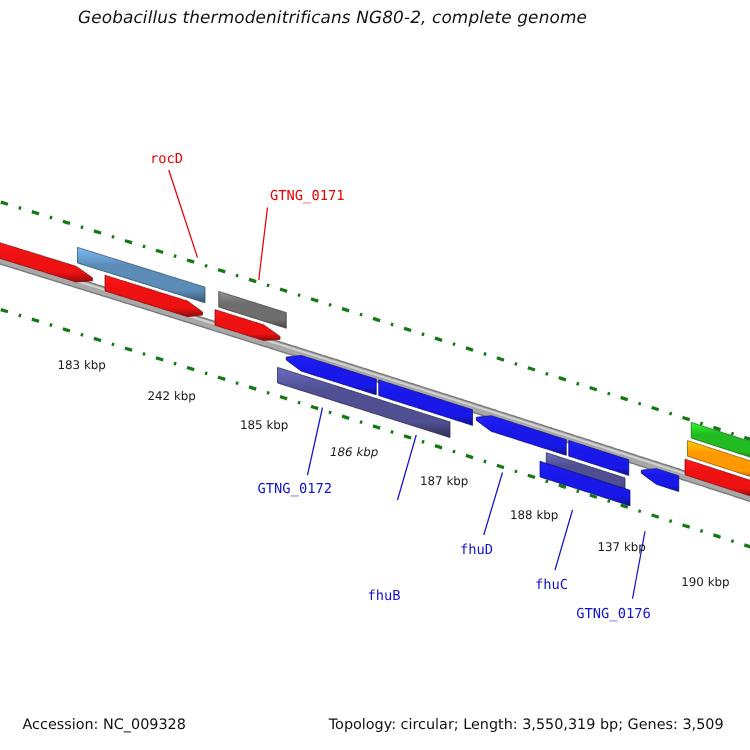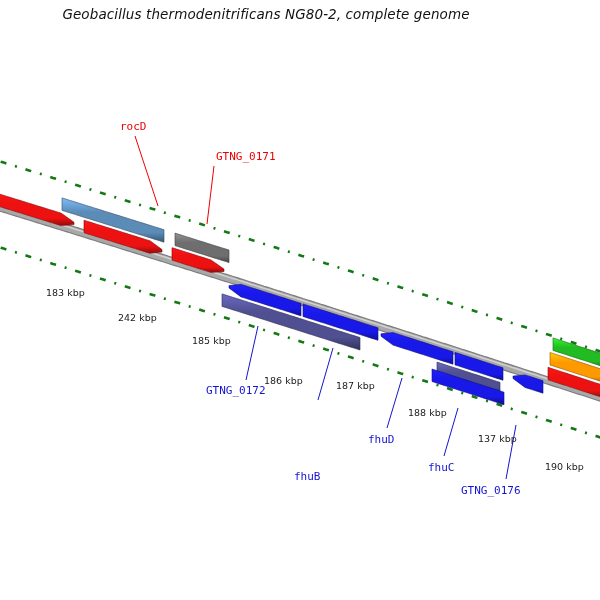--- a/index.html
+++ b/index.html
@@ -187,21 +187,23 @@
       <div class="gene-label fwd" style="left: 120px; top: 120px;">rocD</div>
       <div class="gene-label fwd" style="left: 196px; top: 150px; margin-left: 20px;">GTNG_0171</div>
       <div class="gene-label rev" style="left: 206px; top: 384px;">GTNG_0172</div>
       <div class="gene-label rev" style="left: 294px; top: 424px; margin-top: 46px;">fhuB</div>
       <div class="gene-label rev" style="left: 368px; top: 433px;">fhuD</div>
       <div class="gene-label rev" style="left: 428px; top: 461px;">fhuC</div>
       <div class="gene-label rev" style="left: 461px; top: 484px;">GTNG_0176</div>
       <div class="ruler-label" style="left: 46px; top: 287px;">183 kbp</div>
       <div class="ruler-label" style="left: 118px; top: 312px;">242 kbp</div>
       <div class="ruler-label" style="left: 192px; top: 335px;">185 kbp</div>
-      <div class="ruler-label" style="left: 264px; top: 375px;">186 kbp</div>
+      <div class="ruler-label" style="left: 264px; top: 357px; font-style: italic;">186 kbp</div>
       <div class="ruler-label" style="left: 336px; top: 380px;">187 kbp</div>
       <div class="ruler-label" style="left: 408px; top: 407px;">188 kbp</div>
       <div class="ruler-label" style="left: 478px; top: 433px;">137 kbp</div>
       <div class="ruler-label" style="left: 545px; top: 461px;">190 kbp</div>
     </div>
 
+  <div class="footer-left">Accession: NC_009328</div>
+  <div class="footer-right">Topology: circular; Length: 3,550,319 bp; Genes: 3,509</div>
 
 </div>
 
 </body></html>

